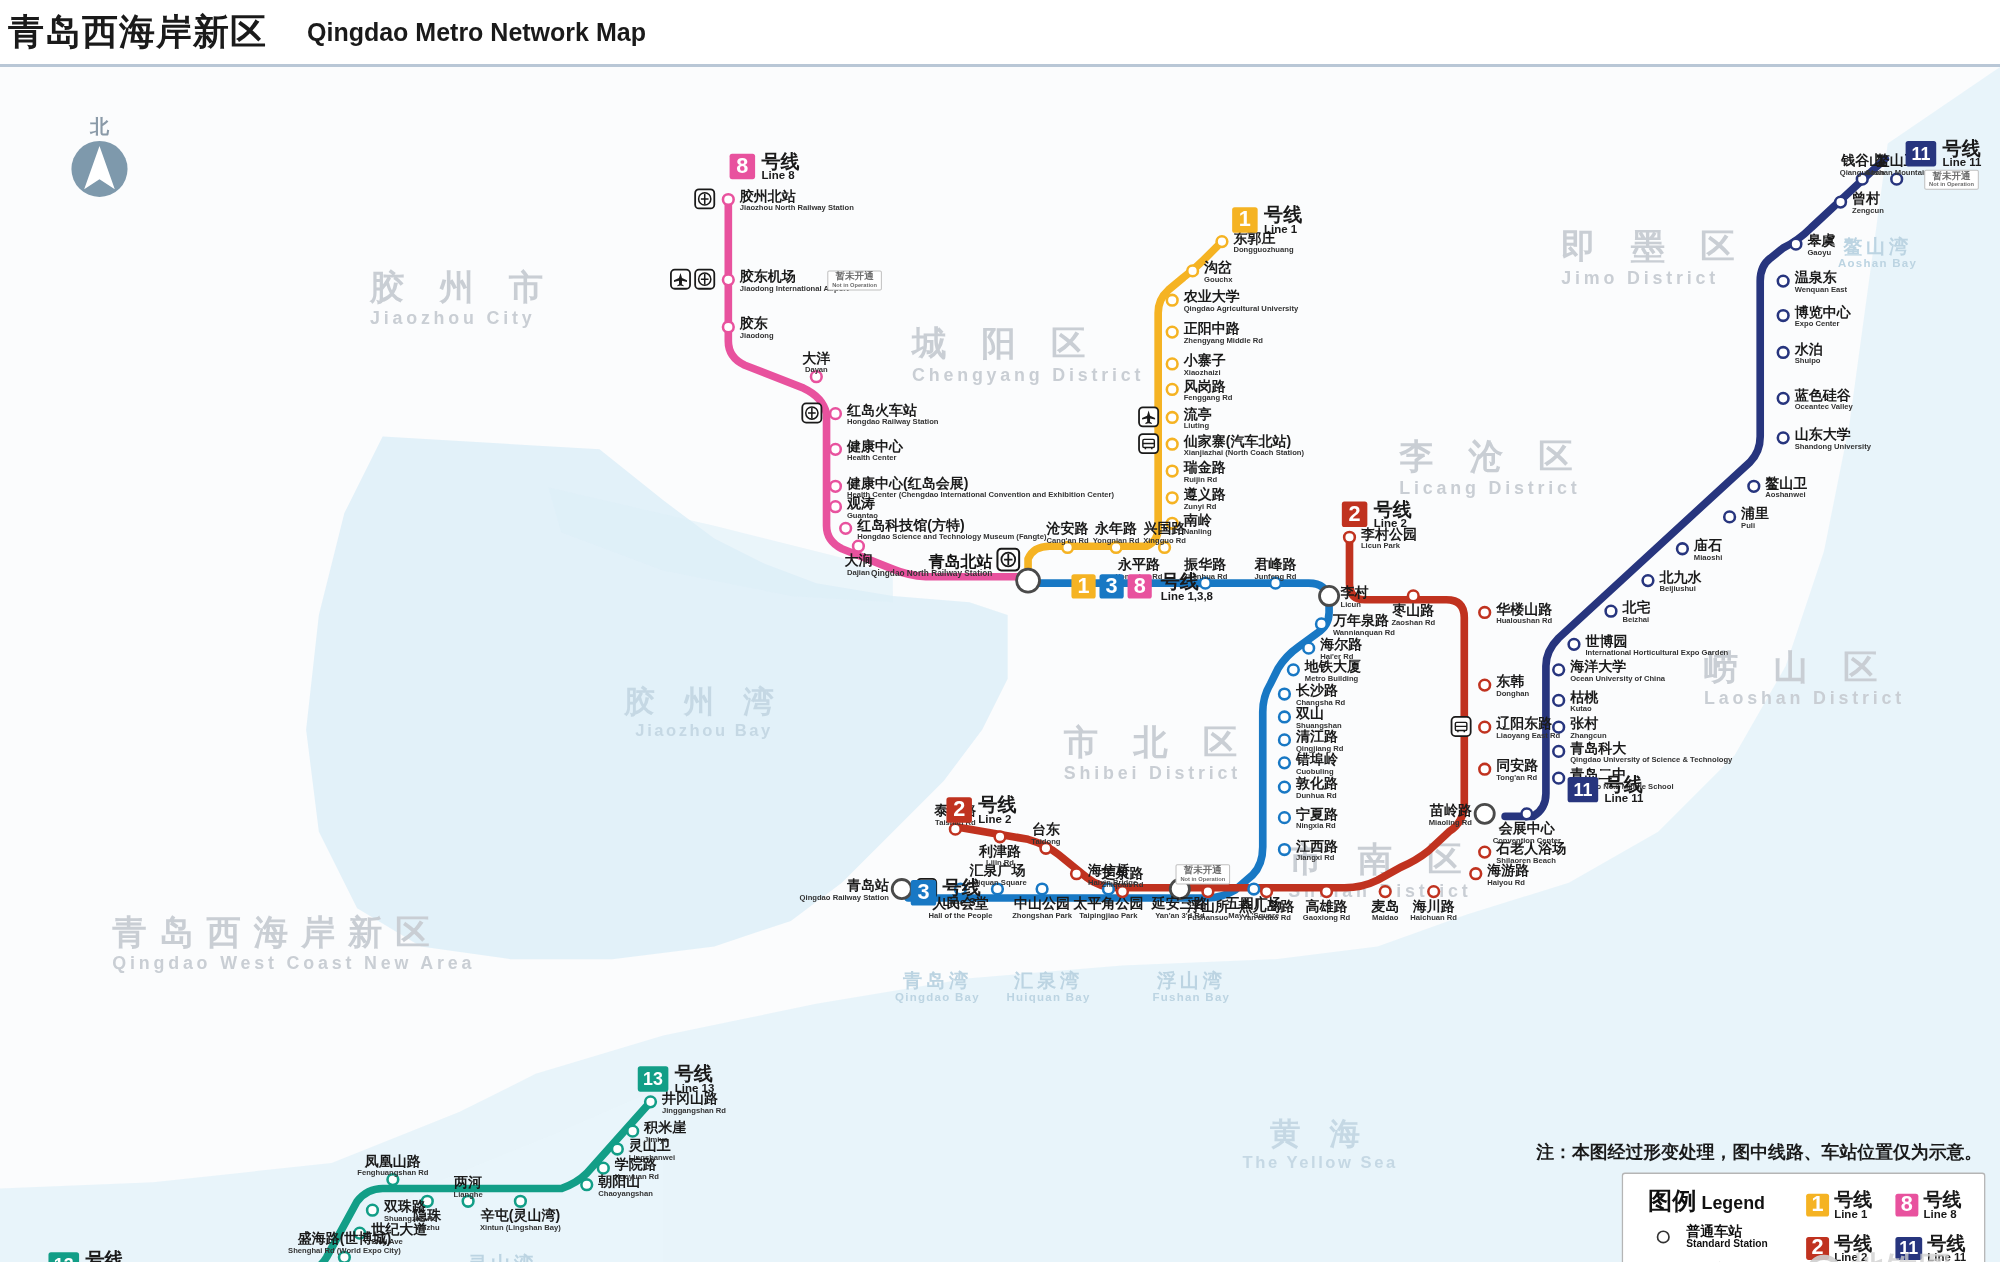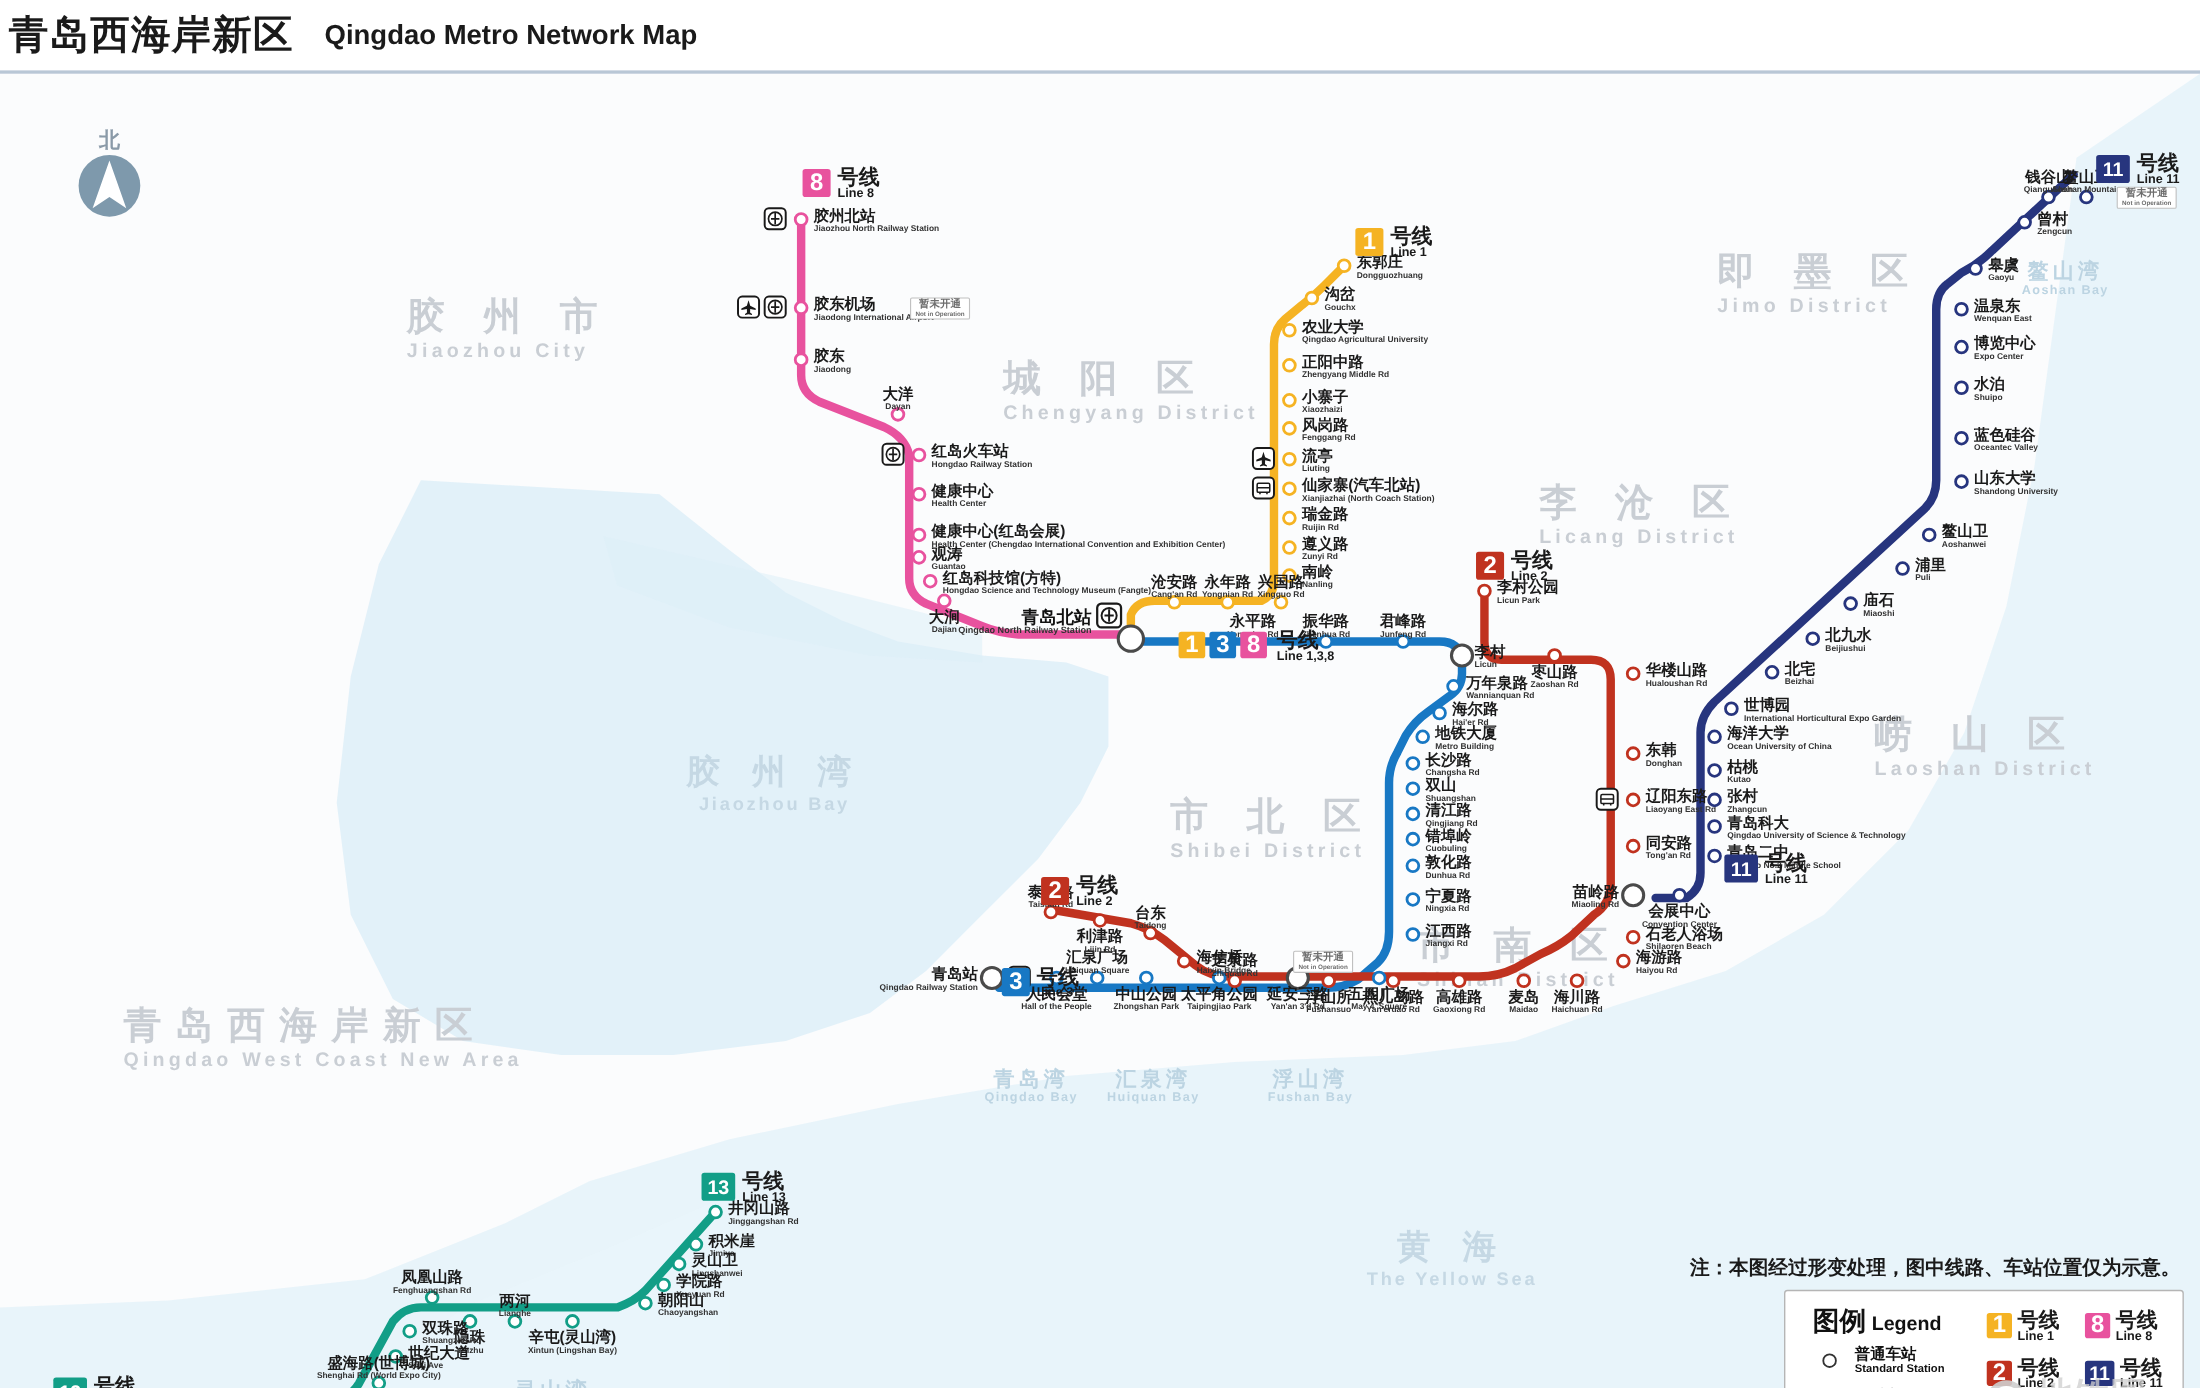--- a/index.html
+++ b/index.html
@@ -12,21 +12,21 @@
   }
   #app { position: relative; width: 2000px; height: 1262px; background: #fff; }
 
   
   #header {
     position: absolute; left: 0; top: 0; width: 2000px; height: 64px;
     background: #ffffff;
     display: flex; align-items: center; padding-left: 8px;
   }
   #title-cn { font-size: 36px; font-weight: bold; color: #1a1a1a; letter-spacing: 1px; white-space: nowrap; }
-  #title-en { font-size: 25px; font-weight: bold; color: #1a1a1a; margin-left: 28px; white-space: nowrap; }
+  #title-en { font-size: 25px; font-weight: bold; color: #1a1a1a; margin-left: 40px; white-space: nowrap; }
 
   
   #map-wrap {
     position: absolute; left: 0; top: 64px; width: 2000px; height: 1198px;
     border-top: 3px solid #b9c7d6;
     background: #fbfcfd;
     overflow: hidden;
   }
   svg#map { position: absolute; left: 0; top: 0; width: 2000px; height: 1198px; display: block; }
 

